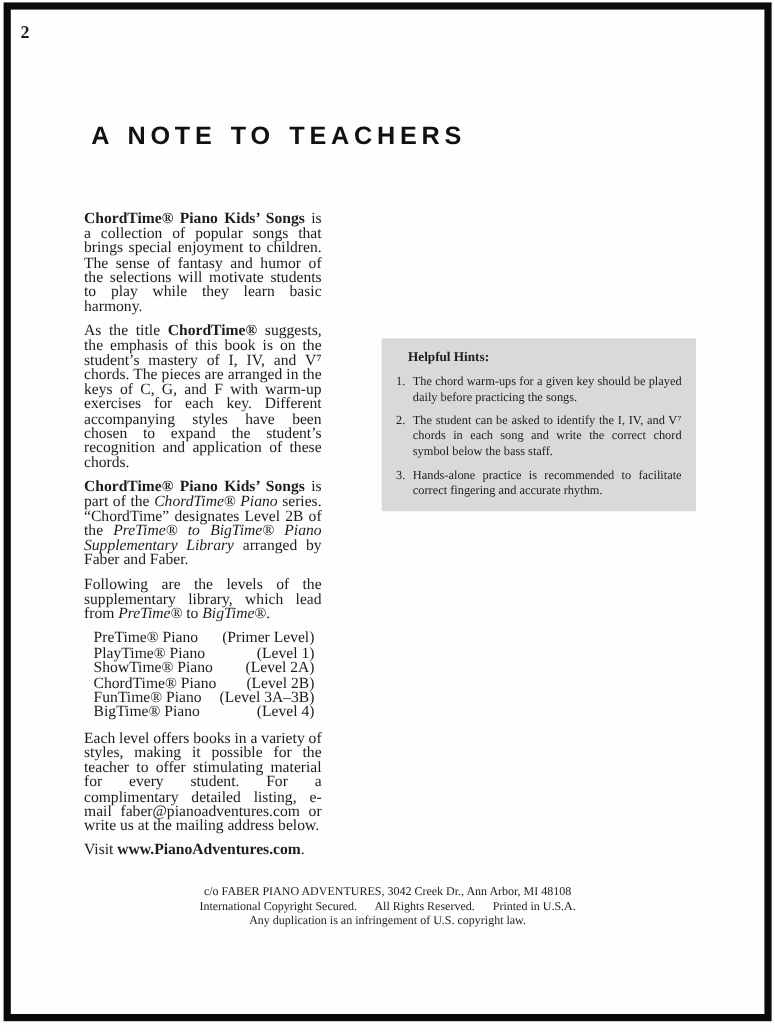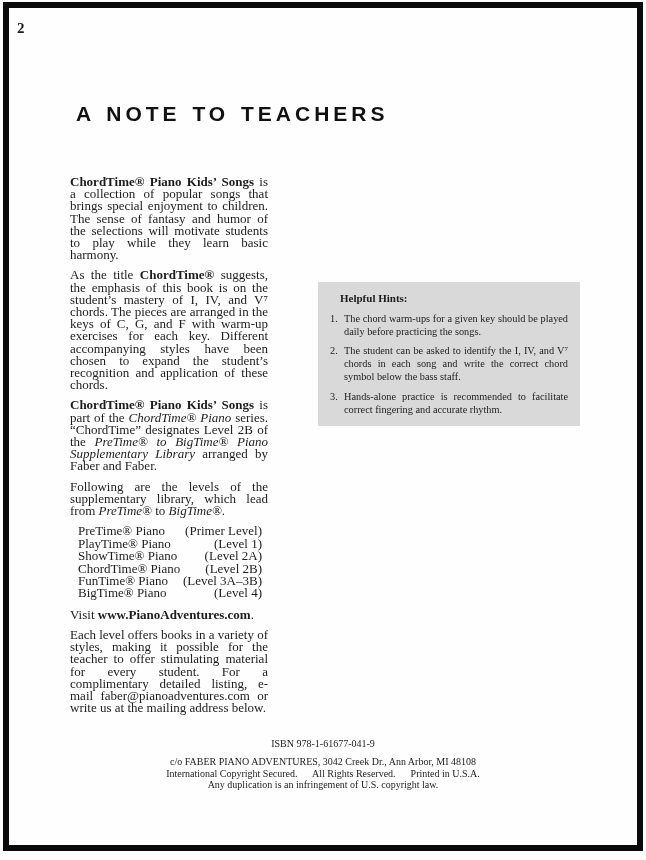--- a/index.html
+++ b/index.html
@@ -137,39 +137,38 @@
       <div class="level-row">
         <span class="level-name">FunTime® Piano</span>
         <span class="level-label">(Level 3A–3B)</span>
       </div>
       <div class="level-row">
         <span class="level-name">BigTime® Piano</span>
         <span class="level-label">(Level 4)</span>
       </div>
     </div>
 
+    <p class="para"><span>Each level offers books in a variety of styles, making it possible for the teacher to offer stimulating material for every student. For a complimentary detailed listing, e-mail faber@pianoadventures.com or write us at the mailing address below.</span></p>
     <p class="para"><span>Visit </span><span style="font-weight: bold;">www.PianoAdventures.com</span><span>.</span></p>
-    <p class="para"><span>Each level offers books in a variety of styles, making it possible for the teacher to offer stimulating material for every student. For a complimentary detailed listing, e-mail faber@pianoadventures.com or write us at the mailing address below.</span></p>
   </div>
 
   <div class="hints">
     <div class="hints-title">Helpful Hints:</div>
     <div class="hint">
       <span class="hint-num">1.</span>
       <span class="hint-text">The chord warm-ups for a given key should be played daily before practicing the songs.</span>
     </div>
     <div class="hint">
       <span class="hint-num">2.</span>
       <span class="hint-text">The student can be asked to identify the I, IV, and V⁷ chords in each song and write the correct chord symbol below the bass staff.</span>
     </div>
     <div class="hint">
       <span class="hint-num">3.</span>
       <span class="hint-text">Hands-alone practice is recommended to facilitate correct fingering and accurate rhythm.</span>
     </div>
   </div>
 
   <div class="footer">
-    <div class="isbn foot-line">ISBN 978-1-61677-041-9</div>
     <div class="foot-line">c/o FABER PIANO ADVENTURES, 3042 Creek Dr., Ann Arbor, MI 48108</div>
     <div class="foot-line">International Copyright Secured.      All Rights Reserved.      Printed in U.S.A.</div>
     <div class="foot-line">Any duplication is an infringement of U.S. copyright law.</div>
   </div>
 </div>
 
 </body></html>

